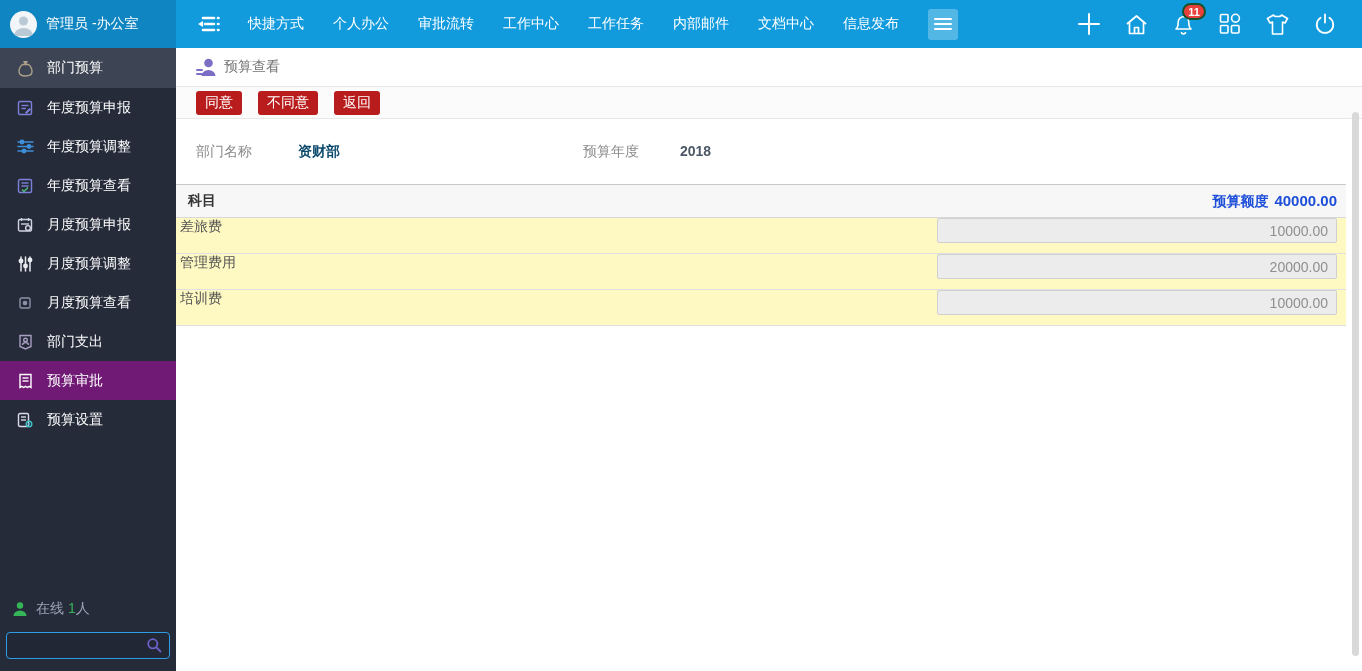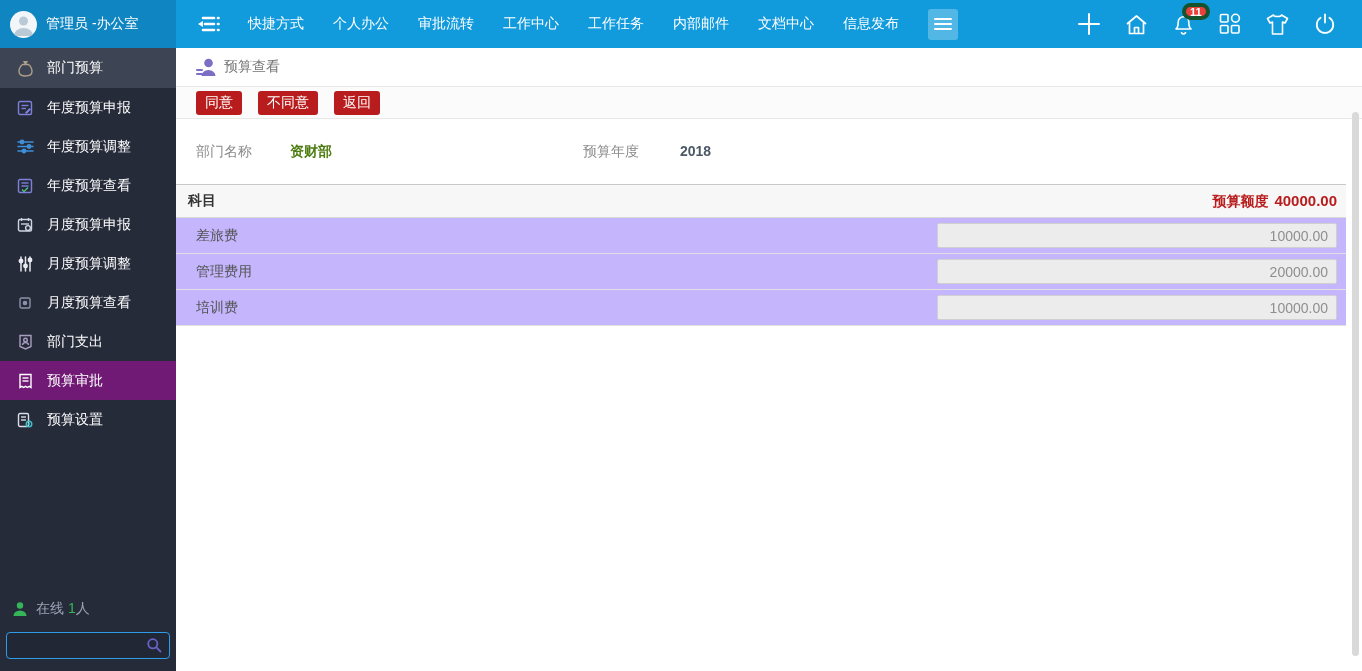--- a/index.html
+++ b/index.html
@@ -10,21 +10,21 @@
   .topbar { position:absolute; top:0; left:0; width:1362px; height:48px; background:#119bdd; display:flex; align-items:center; z-index:5; }
   .topbar-user { width:176px; height:48px; background:#0f85c2; display:flex; align-items:center; padding-left:10px; flex:0 0 176px; }
   .avatar { width:27px; height:27px; border-radius:50%; background:#f2f6f9; display:flex; align-items:center; justify-content:center; overflow:hidden; }
   .username { color:#fff; font-size:14px; margin-left:9px; white-space:nowrap; }
   .fold-icon { margin-left:21px; display:flex; align-items:center; cursor:pointer; }
   .topnav { display:flex; align-items:center; margin-left:27px; }
   .topnav-item { color:#fff; font-size:14px; margin-right:29px; cursor:pointer; white-space:nowrap; }
   .apps-btn { width:30px; height:31px; background:rgba(255,255,255,.28); border-radius:3px; display:flex; align-items:center; justify-content:center; cursor:pointer; }
   .topbar-right { margin-left:auto; display:flex; align-items:center; padding-right:26px; }
   .tb-icon { margin-left:24px; position:relative; display:flex; align-items:center; cursor:pointer; }
-  .badge { position:absolute; top:-9px; left:10px; min-width:24px; height:17px; background:#e8403a; border:4px solid #14532d; border-radius:10px; color:#fff; font-size:11px; font-weight:bold; display:flex; align-items:center; justify-content:center; padding:0 4px; }
+  .badge { position:absolute; top:-9px; left:10px; min-width:24px; height:17px; background:#e8403a; border:2px solid #14532d; border-radius:10px; color:#fff; font-size:11px; font-weight:bold; display:flex; align-items:center; justify-content:center; padding:0 4px; }
 
   
   .sidebar { position:absolute; top:48px; left:0; width:176px; height:623px; background:#262b3a; }
   .side-item { height:39px; display:flex; align-items:center; padding-left:14px; cursor:pointer; }
   .side-item .s-icon { width:22px; display:flex; justify-content:center; align-items:center; }
   .side-item .s-label { color:#fff; font-size:14px; margin-left:11px; white-space:nowrap; }
   .side-item.group { background:#3d4454; height:40px; }
   .side-item.active { background:#701a75; }
   .sidebar-bottom { position:absolute; bottom:12px; left:0; width:176px; }
   .online-row { display:flex; align-items:center; padding-left:12px; margin-bottom:14px; }
@@ -38,29 +38,29 @@
   .main { position:absolute; top:48px; left:176px; width:1186px; height:623px; background:#fff; }
   .breadcrumb { height:39px; display:flex; align-items:center; padding-left:20px; border-bottom:1px solid #e8e8e8; background:#fff; }
   .breadcrumb-title { color:#737373; font-size:14px; margin-left:8px; }
   .toolbar { height:32px; display:flex; align-items:center; padding-left:20px; background:#fbfbfb; border-bottom:1px solid #e8e8e8; }
   .btn { background:#b91c1c; color:#fff; border:none; border-radius:3px; font-size:14px; height:24px; padding:0 9px; margin-right:16px; cursor:pointer; font-family:inherit; }
 
   .form-row { position:relative; height:66px; border-bottom:1px solid #c9c9c9; margin-right:16px; background:#fff; }
   .form-row span { position:absolute; top:24px; font-size:14px; white-space:nowrap; }
   .lab { color:#8a8a8a; }
   .f-dept-label { left:20px; }
-  .f-dept-value { left:114px; color:#4d7c0f; font-weight:bold; }
+  .f-dept-value { left:122px; color:#0c4a6e; font-weight:bold; }
   .f-year-label { left:407px; }
   .f-year-value { left:504px; color:#4c5866; font-weight:bold; font-size:15px; }
 
   .tbl-header { height:33px; display:flex; align-items:center; justify-content:space-between; background:#f7f7f7; border-bottom:1px solid #d8d8d8; padding:0 9px 0 12px; margin-right:16px; }
   .tbl-header .h-left { font-size:14px; font-weight:bold; color:#333; }
-  .tbl-header .h-right { font-size:14px; font-weight:bold; color:#b91c1c; }
+  .tbl-header .h-right { font-size:14px; font-weight:bold; color:#1d4ed8; }
   .tbl-header .h-right b { font-size:15px; margin-left:6px; }
-  .tbl-row { height:36px; display:flex; align-items:center; border-bottom:1px solid #e0e0e0; padding:0 9px 0 20px; margin-right:16px; background:#c4b5fd; }
+  .tbl-row { height:36px; display:flex; align-items:flex-start; border-bottom:1px solid #e0e0e0; padding:0 9px 0 4px; margin-right:16px; background:#fef9c3; }
   .tbl-row .r-label { flex:1; font-size:14px; color:#555; }
   .amount-input { width:400px; height:25px; background:#ececec; border:1px solid #d0d0d0; border-radius:2px; color:#8f8f8f; font-size:14px; text-align:right; padding-right:8px; font-family:inherit; }
 
   .scroll-thumb { position:absolute; right:3px; top:112px; width:7px; height:544px; background:#d9d9d9; border-radius:4px; }
 
   svg { display:block; }
 </style>
 </head>
 <body>
 

